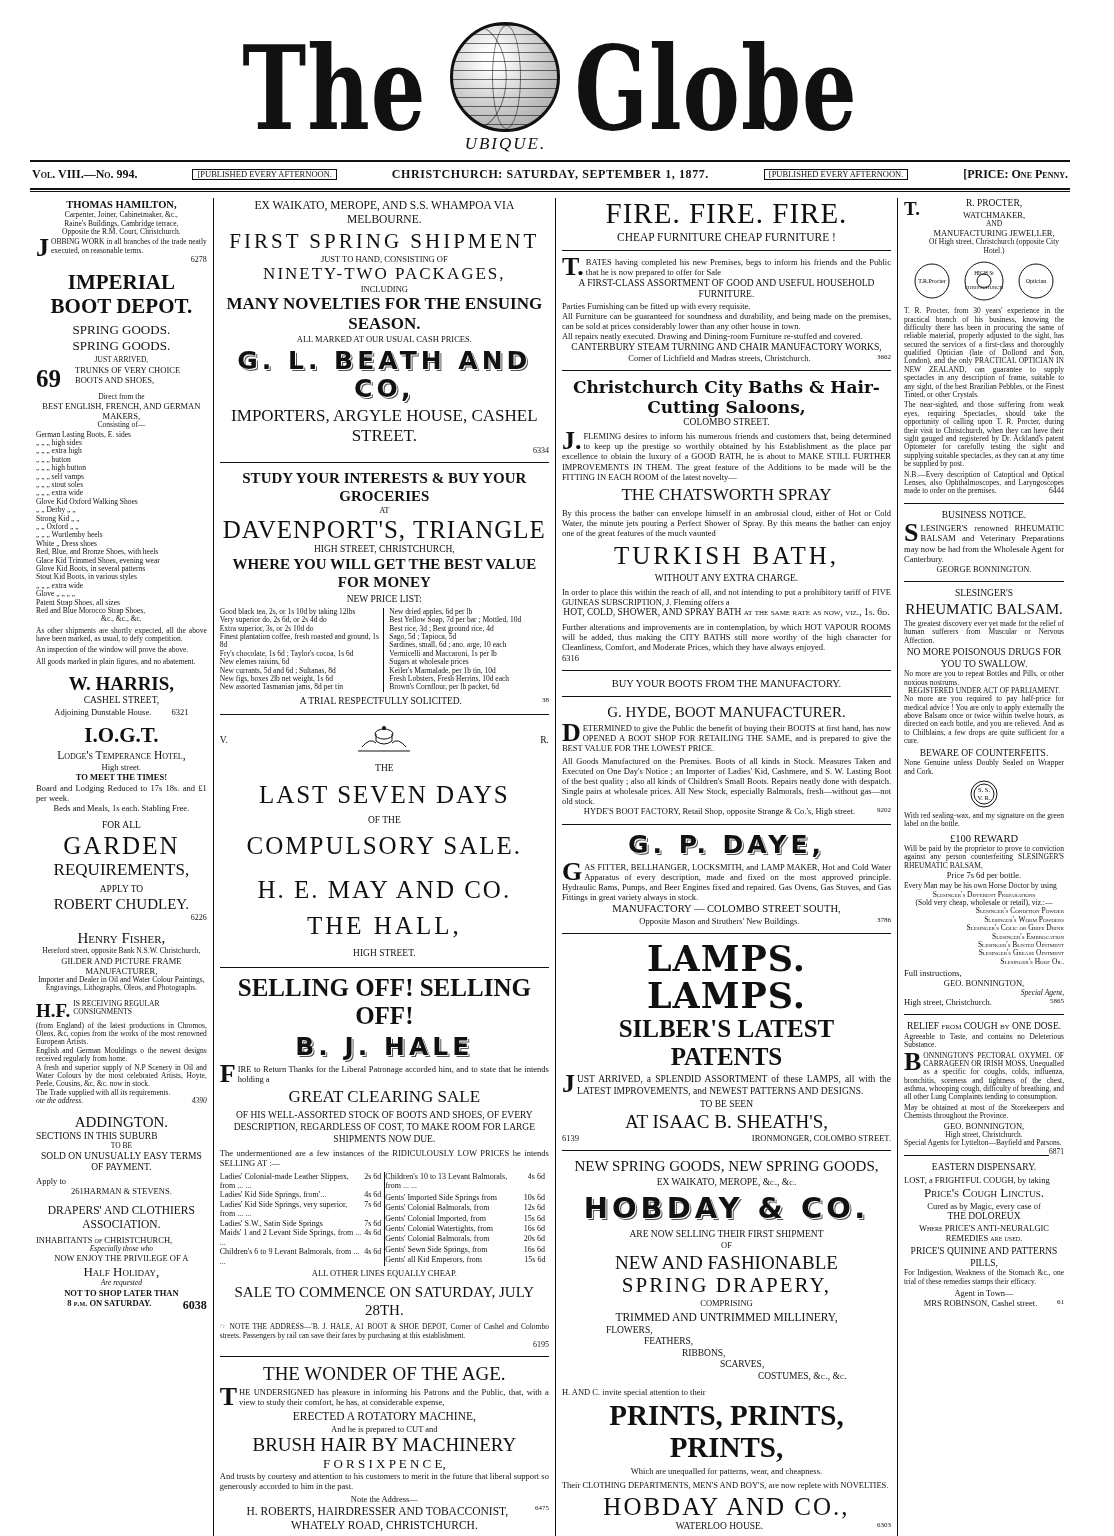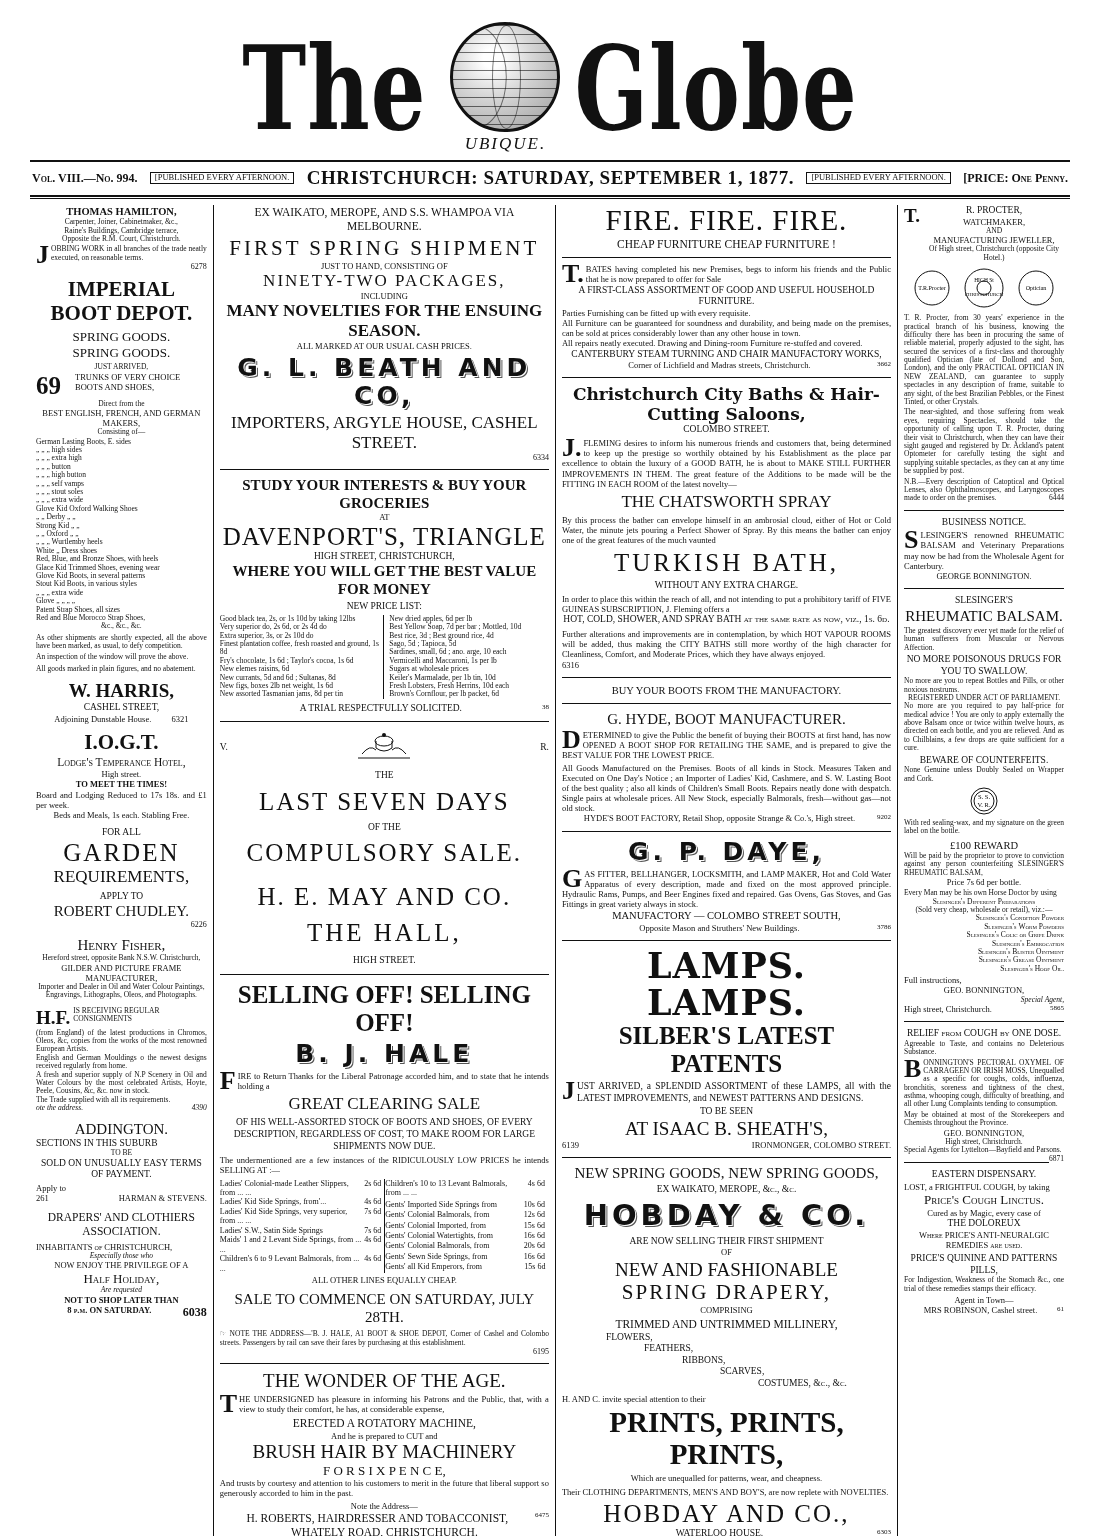--- a/index.html
+++ b/index.html
@@ -18,21 +18,21 @@
       radial-gradient(circle at 38% 32%, #fff 0 10%, #d7d7d7 40%, #9a9a9a 100%);}
   .globe:before,.globe:after{content:"";position:absolute;top:0;bottom:0;left:50%;border-left:1px solid rgba(0,0,0,.55);}
   .globe:before{transform:translateX(-50%) scaleX(1);border-radius:50%;width:60%;left:20%;border:1px solid rgba(0,0,0,.5);}
   .globe:after{width:26%;left:37%;border:1px solid rgba(0,0,0,.5);border-radius:50%;}
   .ubique{font-size:17px;letter-spacing:2px;font-style:italic;margin-top:2px;}
   .mast-rule{border:0;border-top:2px solid #111;margin:6px 14px 0 14px;}
 
   
   .issueline{display:flex;align-items:center;justify-content:space-between;padding:5px 16px 4px 16px;
     font-size:12.5px;font-variant:small-caps;}
-  .issueline .mid{font-size:19px;letter-spacing:.6px;}
+  .issueline .mid{font-size:12px;letter-spacing:.6px;}
   .boxnote{border:1px solid #111;padding:0 4px;font-size:8.5px;line-height:1.15;text-align:center;}
   .rule-thick{border:0;border-top:2px solid #111;margin:2px 14px 0 14px;}
   .rule-thin{border:0;border-top:1px solid #111;margin:1px 14px 4px 14px;}
 
   
   .cols{display:flex;padding:2px 14px 10px 14px;gap:0;}
   .col{padding:0 6px;box-sizing:border-box;}
   .c1{width:192px;border-right:1px solid #111;}
   .c2{width:358px;border-right:1px solid #111;}
   .c3{width:358px;border-right:1px solid #111;}
@@ -205,21 +205,21 @@
         </div>
       </div>
 
       <div class="blk ctr">
         <div class="t14 sc">ADDINGTON.</div>
         <div class="t9 sc" style="text-align:left">SECTIONS IN THIS SUBURB</div>
         <div class="t7">TO BE</div>
         <div class="t9 sc">SOLD ON UNUSUALLY EASY TERMS</div>
         <div class="t9 sc">OF PAYMENT.</div>
         <div class="t8" style="text-align:left;margin-top:2px">Apply to</div>
-        <div class="t8" style="display:flex;justify-content:space-between">
+        <div class="t8" style="display:flex;justify-content:center">
           <span>261</span>
           <span class="sc">HARMAN &amp; STEVENS.</span>
         </div>
       </div>
 
       <div class="blk ctr">
         <div class="t11 sc">DRAPERS'  AND  CLOTHIERS</div>
         <div class="t11 sc">ASSOCIATION.</div>
         <div class="t8 sc" style="text-align:left;margin-top:3px">INHABITANTS of CHRISTCHURCH,</div>
         <div class="t7 i">Especially those who</div>

